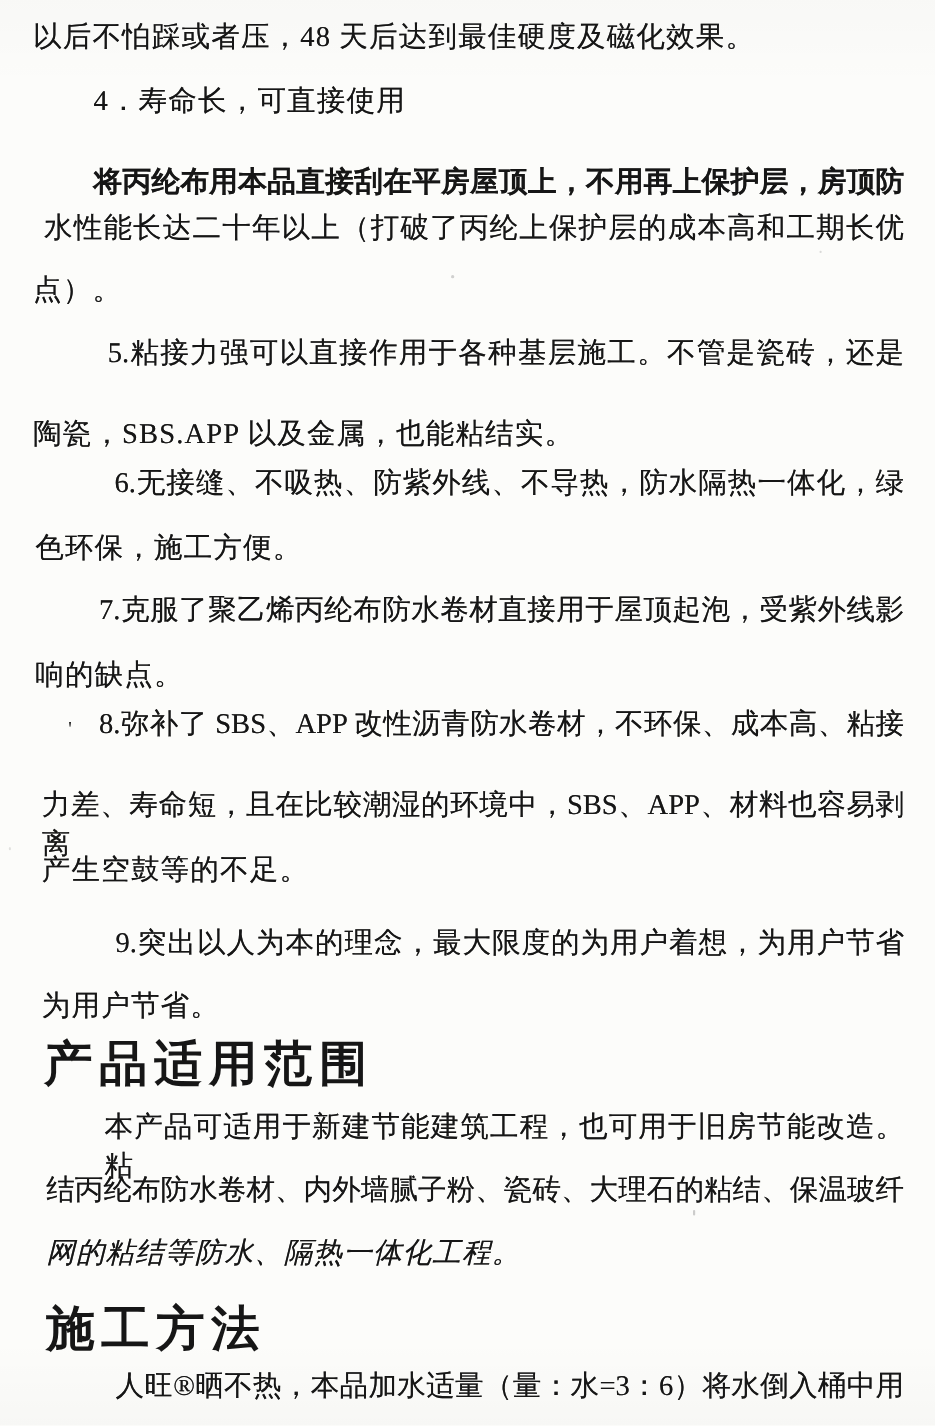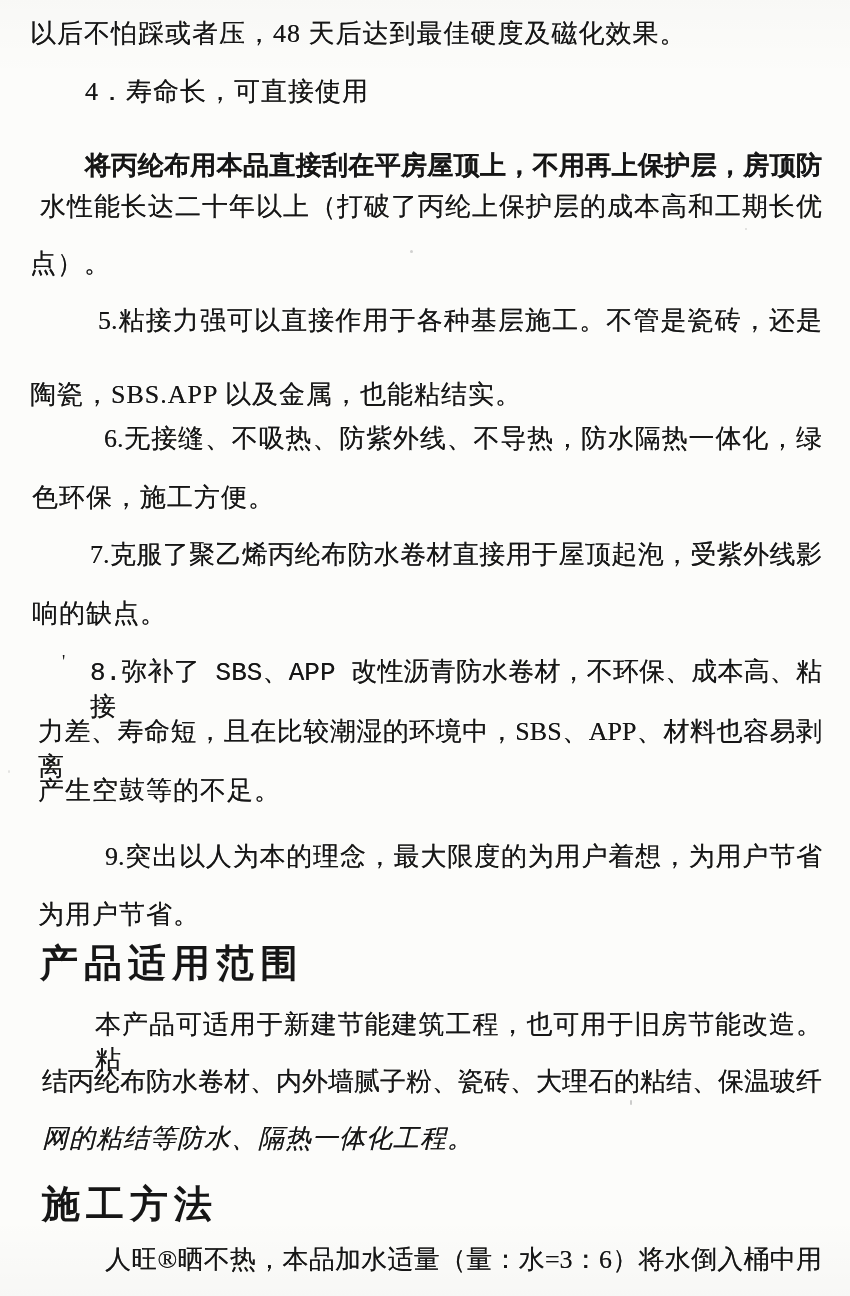--- a/index.html
+++ b/index.html
@@ -32,21 +32,21 @@
     text-shadow: 0 0 0.6px rgba(20,20,20,0.7);
   }
   .line.body.full {
     white-space: normal;
     right: 28px;
     text-align: justify;
     text-align-last: justify;
     letter-spacing: 0;
   }
   .line.heading {
-    font-size: 38px;
+    font-size: 44px;
     font-weight: bold;
     letter-spacing: 6px;
     color: #101010;
   }
   .line.mark {
     font-size: 18px;
     color: #3a3a3a;
   }
   .speck {
     position: absolute;
@@ -64,21 +64,21 @@
       <div class="line body full" style="left: 85px; top: 148px; color: rgb(22, 22, 22); font-weight: bold;">将丙纶布用本品直接刮在平房屋顶上，不用再上保护层，房顶防</div>
       <div class="line body full" style="left: 40px; top: 189px; color: rgb(22, 22, 22);">水性能长达二十年以上（打破了丙纶上保护层的成本高和工期长优</div>
       <div class="line body" style="left: 30px; top: 246px; color: rgb(22, 22, 22);">点）。</div>
       <div class="line body full" style="left: 98px; top: 303px; color: rgb(22, 22, 22);">5.粘接力强可以直接作用于各种基层施工。不管是瓷砖，还是</div>
       <div class="line body" style="left: 30px; top: 361px; color: rgb(22, 22, 22); margin-top: 16px;">陶瓷，SBS.APP 以及金属，也能粘结实。</div>
       <div class="line body full" style="left: 104px; top: 421px; color: rgb(22, 22, 22);">6.无接缝、不吸热、防紫外线、不导热，防水隔热一体化，绿</div>
       <div class="line body" style="left: 32px; top: 480px; color: rgb(22, 22, 22);">色环保，施工方便。</div>
       <div class="line body full" style="left: 90px; top: 537px; color: rgb(22, 22, 22);">7.克服了聚乙烯丙纶布防水卷材直接用于屋顶起泡，受紫外线影</div>
       <div class="line body" style="left: 32px; top: 596px; color: rgb(22, 22, 22);">响的缺点。</div>
       <div class="line mark" style="left: 62px; top: 652px; color: rgb(22, 22, 22);">'</div>
-      <div class="line body full" style="left: 90px; top: 654px; color: rgb(22, 22, 22); font-family: Liberation Mono, monospace;">8.弥补了 SBS、APP 改性沥青防水卷材，不环保、成本高、粘接</div>
+      <div class="line body full" style="left: 90px; top: 640px; color: rgb(22, 22, 22);">8.弥补了 SBS、APP 改性沥青防水卷材，不环保、成本高、粘接</div>
       <div class="line body full" style="left: 38px; top: 714px; color: rgb(22, 22, 22);">力差、寿命短，且在比较潮湿的环境中，SBS、APP、材料也容易剥离</div>
       <div class="line body" style="left: 38px; top: 773px; color: rgb(22, 22, 22);">产生空鼓等的不足。</div>
       <div class="line body full" style="left: 105px; top: 839px; color: rgb(22, 22, 22);">9.突出以人为本的理念，最大限度的为用户着想，为用户节省</div>
       <div class="line body" style="left: 38px; top: 897px; color: rgb(22, 22, 22);">为用户节省。</div>
       <div class="line heading" style="left: 40px; top: 938px; color: rgb(22, 22, 22);">产品适用范围</div>
       <div class="line body full" style="left: 95px; top: 1007px; color: rgb(22, 22, 22);">本产品可适用于新建节能建筑工程，也可用于旧房节能改造。粘</div>
       <div class="line body full" style="left: 42px; top: 1064px; color: rgb(22, 22, 22);">结丙纶布防水卷材、内外墙腻子粉、瓷砖、大理石的粘结、保温玻纤</div>
       <div class="line body" style="left: 42px; top: 1121px; color: rgb(22, 22, 22); font-style: italic;">网的粘结等防水、隔热一体化工程。</div>
       <div class="line heading" style="left: 42px; top: 1179px; color: rgb(22, 22, 22);">施工方法</div>
       <div class="line body full" style="left: 105px; top: 1242px; color: rgb(22, 22, 22);">人旺®晒不热，本品加水适量（量：水=3：6）将水倒入桶中用</div>

